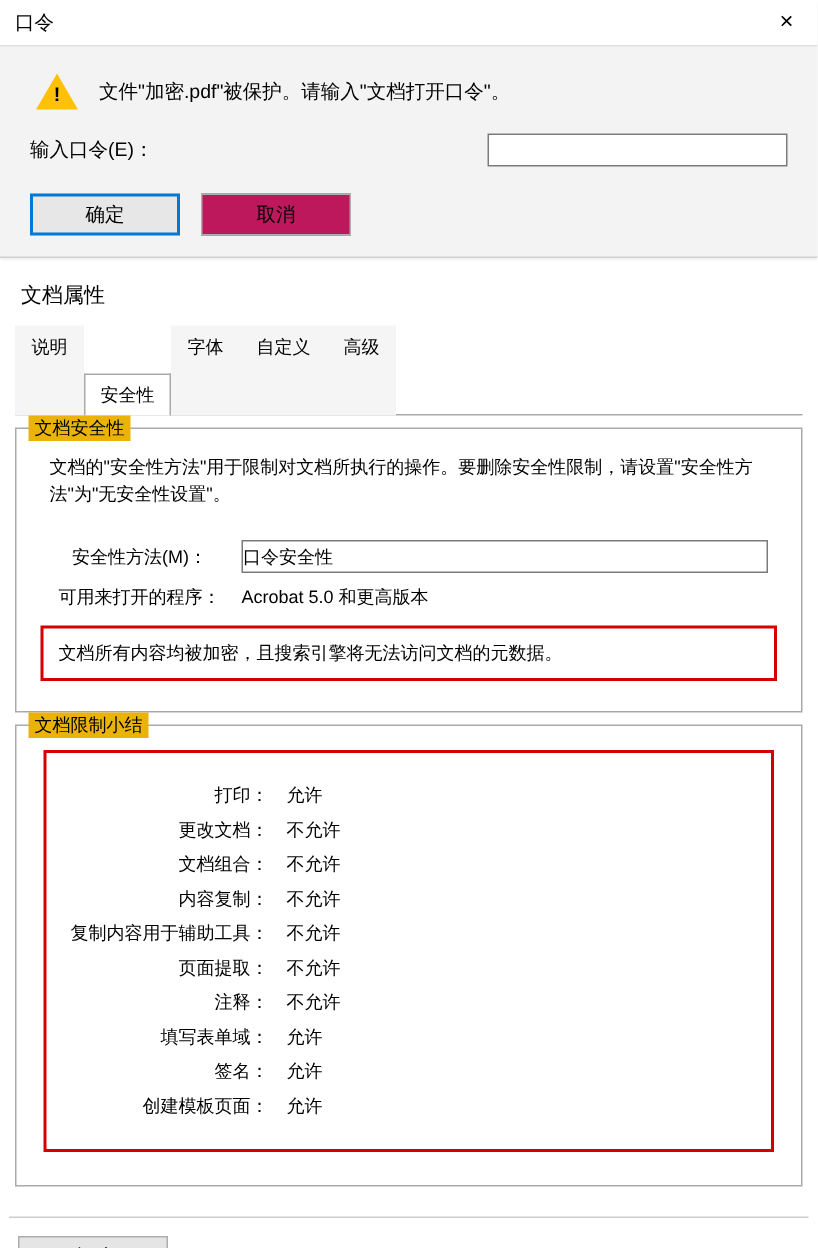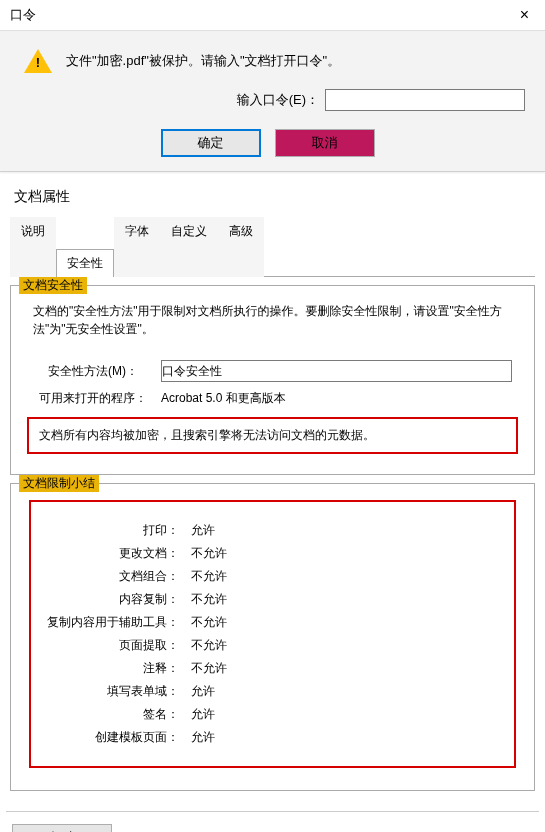--- a/index.html
+++ b/index.html
@@ -71,38 +71,38 @@
       font-weight: bold;
       font-size: 13px;
       color: #000;
     }
     .dlg-msg-text {
       font-size: 13px;
     }
     .dlg-input-row {
       display: flex;
       align-items: center;
-      justify-content: flex-end;
+      justify-content: space-between;
       gap: 6px;
       margin-bottom: 18px;
     }
     .dlg-input-label {
       font-size: 13px;
     }
     .dlg-input {
       width: 200px;
       height: 22px;
       border: 1px solid #7a7a7a;
       padding: 2px 4px;
       font-size: 13px;
       background: #fff;
     }
     .dlg-buttons {
       display: flex;
-      justify-content: center;
+      justify-content: flex-start;
       gap: 14px;
       padding-right: 10px;
     }
     .btn {
       min-width: 100px;
       height: 28px;
       border: 1px solid #adadad;
       background: #be185d;
       font-size: 13px;
       cursor: pointer;

